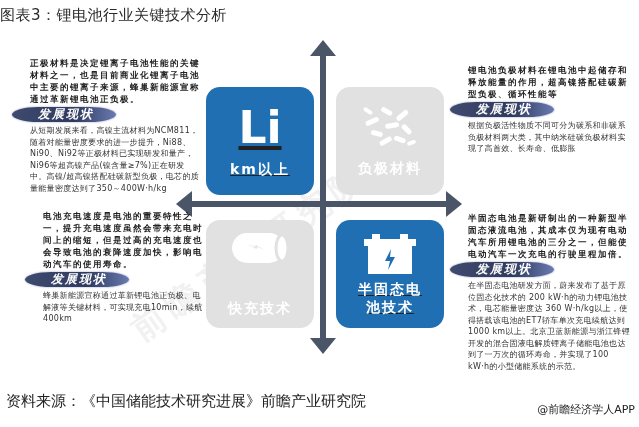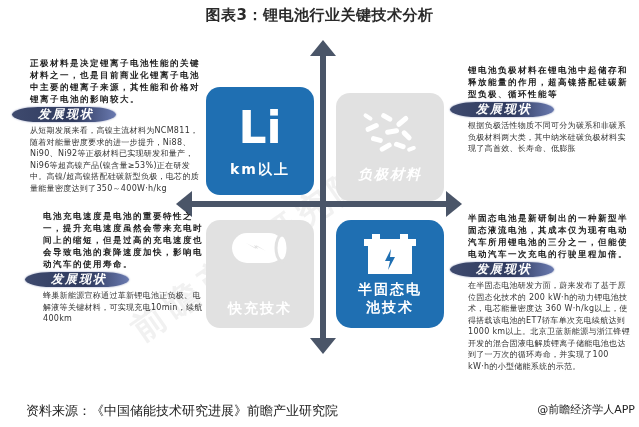--- a/index.html
+++ b/index.html
@@ -1,64 +1,64 @@
 <!DOCTYPE html>
 <html><head>
   <meta charset="utf-8">
   <style>
     * { margin: 0; padding: 0; box-sizing: border-box; }
     html, body { width: 639px; height: 427px; background: #ffffff; overflow: hidden; }
     body { position: relative; font-family: "DejaVu Sans", "Liberation Sans", sans-serif; color: #222; }
 
     .title {
-      position: absolute; left: 0; top: 6px; width: 639px; text-align: center;
-      font-size: 15px; font-weight: bold; color: #2a2a2a; letter-spacing: 0.5px;
+      position: absolute; left: 0; top: 6px; width: 639px; text-align: left;
+      font-size: 15px; font-weight: normal; color: #2a2a2a; letter-spacing: 0.5px;
     }
 
     
     .axis-v { position: absolute; left: 320px; top: 50px; width: 6px; height: 295px; background: #4a5568; }
     .axis-h { position: absolute; left: 190px; top: 201px; width: 258px; height: 6px; background: #4a5568; }
     .arrow { position: absolute; width: 0; height: 0; }
     .arrow-up { left: 310px; top: 40px; border-left: 13px solid transparent; border-right: 13px solid transparent; border-bottom: 16px solid #4a5568; }
     .arrow-down { left: 310px; top: 338px; border-left: 13px solid transparent; border-right: 13px solid transparent; border-top: 16px solid #4a5568; }
     .arrow-left { left: 176px; top: 191px; border-top: 13px solid transparent; border-bottom: 13px solid transparent; border-right: 16px solid #4a5568; }
     .arrow-right { left: 446px; top: 191px; border-top: 13px solid transparent; border-bottom: 13px solid transparent; border-left: 16px solid #4a5568; }
 
     
     .tile {
       position: absolute; width: 108px; height: 108px; border-radius: 14px;
       display: flex; flex-direction: column; align-items: center; justify-content: center;
     }
-    .tile-blue { background: #1f6fb2; }
+    .tile-blue { background: #1f6fb2; text-decoration: underline; }
     .tile-gray { background: #e1e1e1; }
     .tile-label { color: #fff; font-weight: bold; font-size: 14px; letter-spacing: 2px; text-align: center; line-height: 18px; }
     .tile-li { left: 206px; top: 87px; }
-    .tile-anode { left: 336px; top: 93px; font-style: italic; }
+    .tile-anode { left: 336px; top: 87px; }
     .tile-fast { left: 206px; top: 220px; gap: 22px; }
-    .tile-solid { left: 336px; top: 220px; border-radius: 15px; }
+    .tile-solid { left: 336px; top: 220px; }
     .li-glyph { color: #fff; font-family: "DejaVu Sans", sans-serif; font-weight: bold; font-size: 44px; line-height: 48px; margin-bottom: 8px; }
 
     
     .block { position: absolute; font-size: 8.5px; line-height: 12px; }
     .block .lead { font-weight: bold; color: #222; letter-spacing: 1.5px; }
     .block .detail { color: #333; font-size: 8px; line-height: 11.5px; letter-spacing: 0.3px; }
     .badge {
       display: inline-block; margin: 2px 0 3px -18px; padding: 0 22px 0 26px; height: 15px; line-height: 15px;
       background: linear-gradient(90deg, #3e4a6e 0%, #2f3a5e 60%, #6a7ab0 100%);
       border-radius: 50% / 100%;
       color: #fff; font-weight: bold; font-style: italic; font-size: 12px; letter-spacing: 2px;
       box-shadow: 0 0 2px #8892b8;
     }
 
     .b-tl { left: 30px; top: 57px; width: 170px; }
     .b-bl { left: 30px; top: 210px; width: 160px; margin-left: 13px; }
     .b-tr { left: 468px; top: 64px; width: 162px; }
     .b-br { left: 468px; top: 212px; width: 162px; }
 
-    .footer-left { position: absolute; left: 6px; top: 402px; font-size: 13px; color: #222; margin-left: 20px; }
+    .footer-left { position: absolute; left: 6px; top: 392px; font-size: 15px; color: #222; }
     .footer-right { position: absolute; right: 4px; top: 402px; font-size: 11px; color: #222; }
 
     .watermark {
       position: absolute; left: 110px; top: 230px; font-size: 34px; color: rgba(200,200,200,0.25);
       transform: rotate(-35deg); font-weight: bold; letter-spacing: 6px; pointer-events: none;
     }
   </style>
 </head>
 <body>
 
@@ -111,23 +111,23 @@
     <rect x="38" y="2" width="8" height="5" fill="#ffffff"></rect>
     <rect x="2" y="7" width="52" height="7" fill="#ffffff"></rect>
     <rect x="6" y="14" width="44" height="28" fill="#ffffff"></rect>
     <path d="M29 17 L23 29 L28 29 L26 38 L33 25 L28 25 Z" fill="#1f6fb2"></path>
   </svg>
   <div class="tile-label">半固态电</div>
   <div class="tile-label">池技术</div>
 </div>
 
 <div class="block b-tl">
-  <div class="lead">正极材料是决定锂离子电池性能的关键材料之一，也是目前商业化锂离子电池中主要的锂离子来源，其性能和价格对锂离子电池的影响较大。</div>
+  <div class="lead">正极材料是决定锂离子电池性能的关键材料之一，也是目前商业化锂离子电池中主要的锂离子来源，蜂巢新能源宣称通过革新锂电池正负极。</div>
   <div class="badge">发展现状</div>
-  <div class="detail">从短期发展来看，高镍主流材料为NCM811，随着对能量密度要求的进一步提升，Ni88、Ni90、Ni92等正极材料已实现研发和量产，Ni96等超高镍产品(镍含量≥53%)正在研发中。高镍/超高镍搭配硅碳新型负极，电芯的质量能量密度达到了350～400W·h/kg</div>
+  <div class="detail">从短期发展来看，高镍主流材料为NCM811，随着对能量密度要求的进一步提升，Ni88、Ni90、Ni92等正极材料已实现研发和量产，Ni96等超高镍产品(镍含量≥7%)正在研发中。高镍/超高镍搭配硅碳新型负极，电芯的质量能量密度达到了350～400W·h/kg</div>
 </div>
 
 <div class="block b-bl">
   <div class="lead">电池充电速度是电池的重要特性之一，提升充电速度虽然会带来充电时间上的缩短，但是过高的充电速度也会导致电池的衰降速度加快，影响电动汽车的使用寿命。</div>
   <div class="badge">发展现状</div>
   <div class="detail">蜂巢新能源宣称通过革新锂电池正负极、电解液等关键材料，可实现充电10min，续航400km</div>
 </div>
 
 <div class="block b-tr">
   <div class="lead">锂电池负极材料在锂电池中起储存和释放能量的作用，超高镍搭配硅碳新型负极、循环性能等</div>

